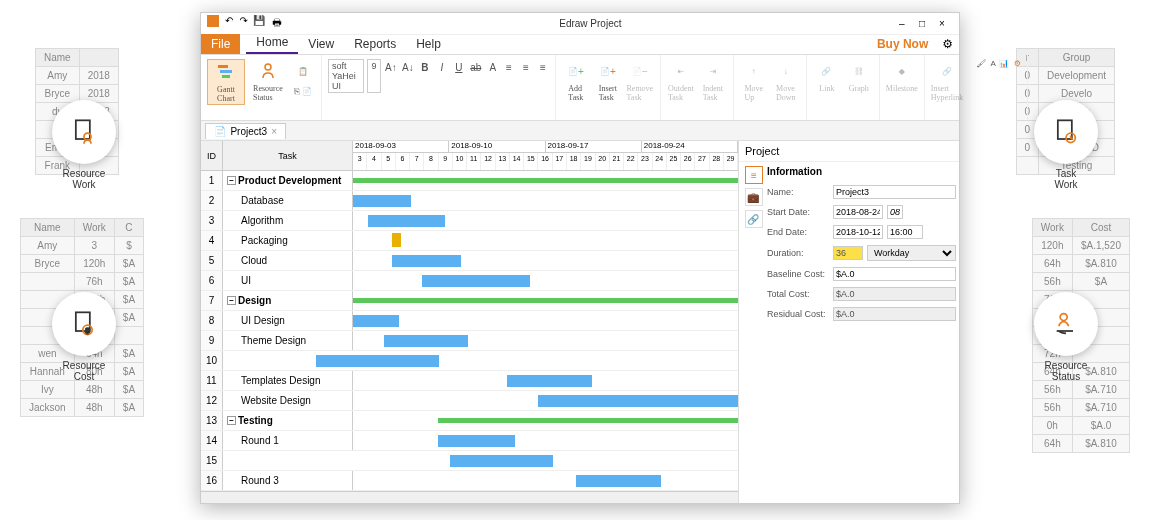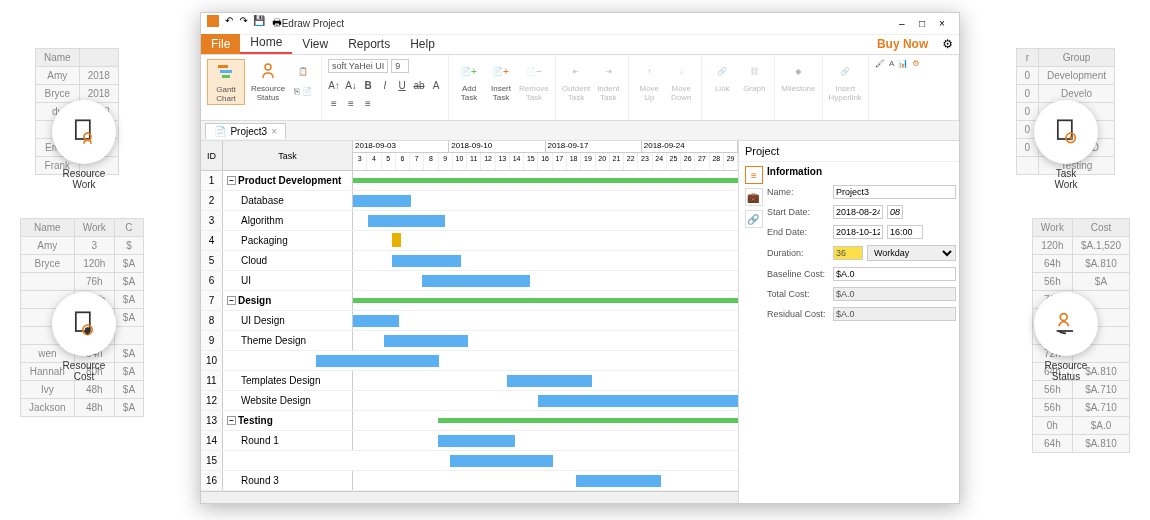--- a/index.html
+++ b/index.html
@@ -22,37 +22,37 @@
 .b2 { top: 292px; left: 52px; }
 .b3 { top: 100px; right: 52px; }
 .b4 { top: 292px; right: 52px; }
 
 
 .window { position: absolute; left: 200px; top: 12px; width: 760px; height: 492px; background: #fff; border: 1px solid #ccc; box-shadow: 0 4px 20px rgba(0,0,0,0.3); z-index: 10; display: flex; flex-direction: column; }
 
 .titlebar { height: 22px; display: flex; align-items: center; border-bottom: 1px solid #eee; font-size: 10px; }
 .tb-left { display: flex; gap: 6px; padding-left: 6px; }
 .tb-icon { width: 12px; height: 12px; display: inline-block; }
-.tb-center { flex: 1; color: #333; }
+.tb-center { flex: 1; text-align: center; color: #333; }
 .tb-right { display: flex; gap: 8px; padding-right: 8px; }
 .winbtn { width: 12px; cursor: pointer; }
 
 .menubar { height: 20px; display: flex; align-items: flex-end; font-size: 12px; border-bottom: 1px solid #ddd; }
 .file-tab { background: #e67e22; color: #fff; padding: 3px 10px; cursor: pointer; }
 .menu-item { padding: 3px 10px; cursor: pointer; color: #333; }
-.menu-item.active { border-bottom: 2px solid #ef4444; }
+.menu-item.active { border-bottom: 2px solid #4c1d95; margin-left: 6px; }
 .buy-now { margin-left: auto; padding: 3px 8px; color: #e67e22; font-weight: bold; cursor: pointer; }
 .gear { padding: 3px 6px; cursor: pointer; }
 
 .ribbon { height: 66px; border-bottom: 1px solid #ddd; display: flex; font-size: 8px; color: #555; }
 .rib-group { border-right: 1px solid #eee; padding: 4px 6px; display: flex; gap: 4px; align-items: flex-start; }
 .rib-btn { display: flex; flex-direction: column; align-items: center; justify-content: flex-start; cursor: pointer; min-width: 28px; }
 .rib-btn.big { min-width: 38px; }
 .rib-icon { width: 24px; height: 24px; margin-bottom: 2px; display: flex; align-items: center; justify-content: center; }
-.rib-label { text-align: center; line-height: 1.1; }
+.rib-label { text-align: left; line-height: 1.1; font-family: Liberation Serif, serif; }
 .font-box { border: 1px solid #ccc; font-size: 9px; padding: 1px 3px; display: inline-block; }
 .fmt-row { display: flex; gap: 5px; margin-top: 3px; font-size: 10px; }
 .fmt-btn { cursor: pointer; min-width: 12px; text-align: center; }
 
 .doctab-bar { height: 20px; background: #f4f4f4; border-bottom: 1px solid #ddd; display: flex; align-items: center; font-size: 10px; }
 .doctab { padding: 2px 8px; background: #fff; border: 1px solid #ccc; border-bottom: none; margin-left: 4px; display: flex; gap: 4px; cursor: pointer; }
 .doctab .x { color: #999; cursor: pointer; }
 
 .content { flex: 1; display: flex; overflow: hidden; }
 
@@ -375,21 +375,21 @@
 Status</div>
       </div>
       <div style="display:flex;flex-direction:column;gap:2px;align-items:center">
         <div class="rib-icon">📋</div>
         <div style="display:flex;gap:2px">
           <span>⎘</span>
           <span>📄</span>
         </div>
       </div>
     </div>
-    <div class="rib-group" style="flex-direction:column;align-items:flex-start">
+    <div class="rib-group" style="flex-direction:row;align-items:flex-start">
       <div style="display:flex;gap:3px">
         <span class="font-box">soft YaHei UI</span>
         <span class="font-box" style="width:18px">9</span>
       </div>
       <div class="fmt-row">
         <span class="fmt-btn">A↑</span>
         <span class="fmt-btn">A↓</span>
         <span class="fmt-btn"><b>B</b></span>
         <span class="fmt-btn"><i>I</i></span>
         <span class="fmt-btn"><u>U</u></span>

